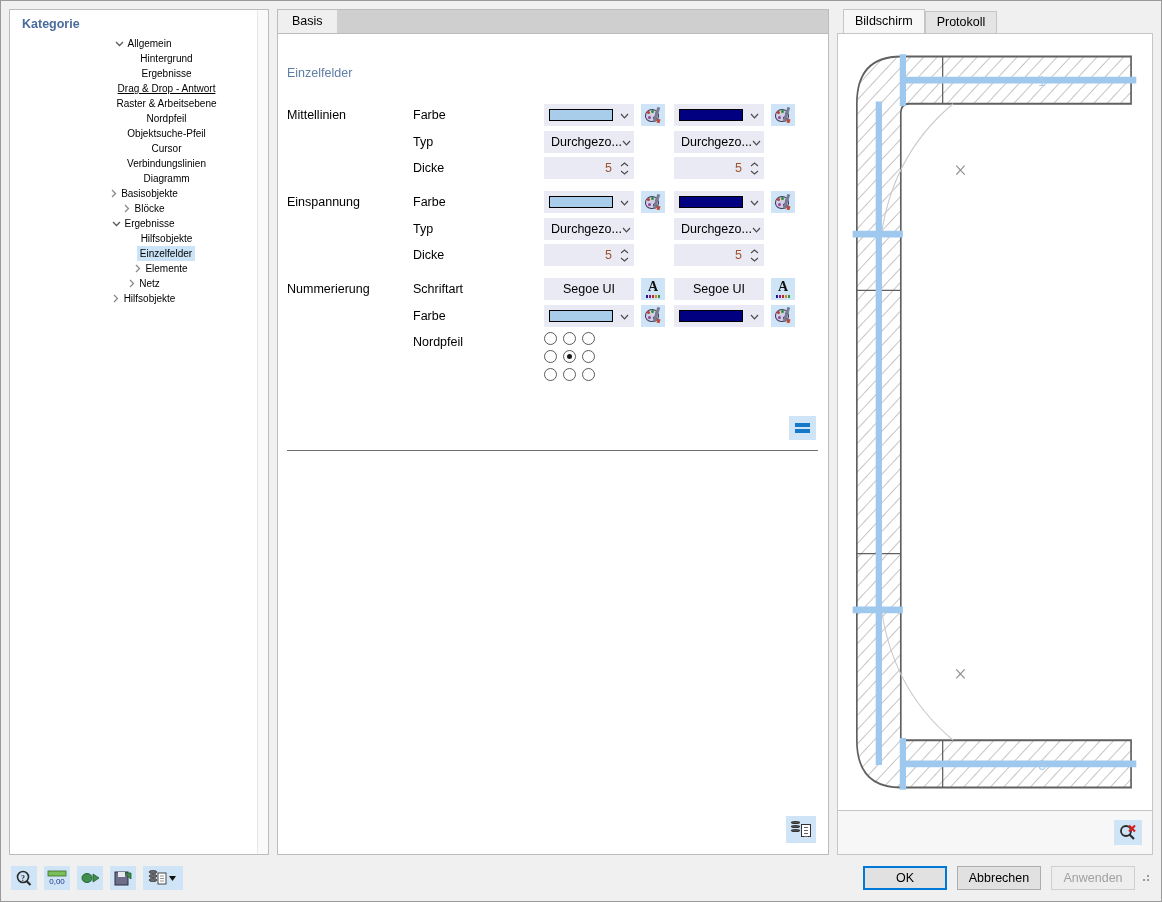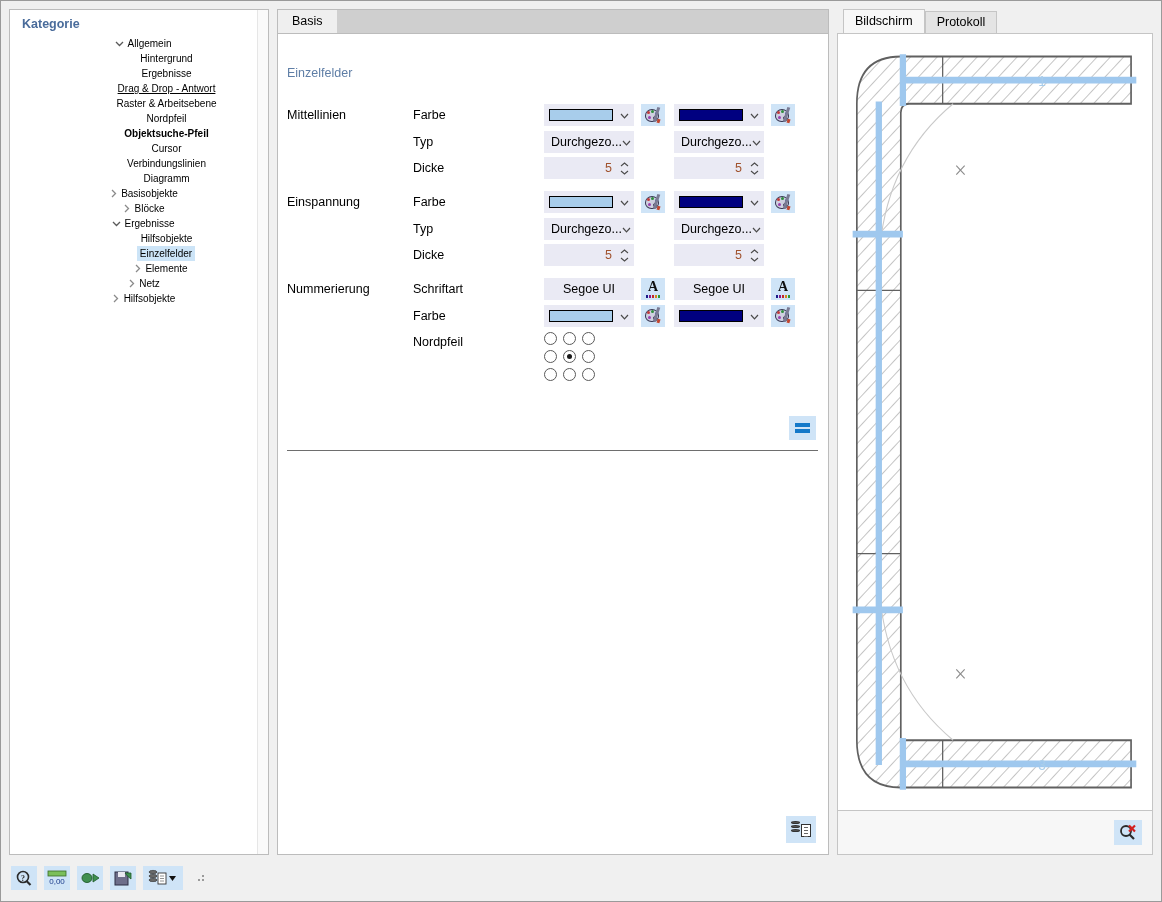--- a/index.html
+++ b/index.html
@@ -307,21 +307,21 @@
             <span class="lbl">Drag &amp; Drop - Antwort</span>
           </div>
           <div class="tnode" style="padding-left: 40px;">
             <span class="chev"></span>
             <span class="lbl">Raster &amp; Arbeitsebene</span>
           </div>
           <div class="tnode" style="padding-left: 40px;">
             <span class="chev"></span>
             <span class="lbl">Nordpfeil</span>
           </div>
-          <div class="tnode" style="padding-left: 40px; font-weight: bold;">
+          <div class="tnode" style="padding-left: 40px;">
             <span class="chev"></span>
             <span class="lbl">Objektsuche-Pfeil</span>
           </div>
           <div class="tnode" style="padding-left: 40px;">
             <span class="chev"></span>
             <span class="lbl">Cursor</span>
           </div>
           <div class="tnode" style="padding-left: 40px;">
             <span class="chev"></span>
             <span class="lbl">Verbindungslinien</span>
@@ -734,19 +734,24 @@
         <ellipse cx="5" cy="7" rx="4" ry="1.6" fill="#6a6a6a" stroke="#333" stroke-width="0.7"></ellipse>
         <ellipse cx="5" cy="11" rx="4" ry="1.6" fill="#6a6a6a" stroke="#333" stroke-width="0.7"></ellipse>
         <rect x="10" y="4" width="8" height="11" fill="#fff" stroke="#333" stroke-width="0.9"></rect>
         <line x1="12" y1="7" x2="16" y2="7" stroke="#777" stroke-width="0.8"></line>
         <line x1="12" y1="9.5" x2="16" y2="9.5" stroke="#777" stroke-width="0.8"></line>
         <line x1="12" y1="12" x2="16" y2="12" stroke="#777" stroke-width="0.8"></line>
         <path d="M21 7 L28 7 L24.5 12 Z" fill="#111"></path>
       </svg>
     </div>
 
+    <div class="btns" id="dlgbtns">
+        <div class="dlgbtn primary">OK</div>
+        <div class="dlgbtn">Abbrechen</div>
+        <div class="dlgbtn disabled">Anwenden</div>
+      </div>
     <div class="grip">
       <i style="left:6px;top:2px"></i>
         <i style="left:2px;top:6px"></i>
         <i style="left:6px;top:6px"></i>
     </div>
   </div>
 </div>
 
 </body></html>

